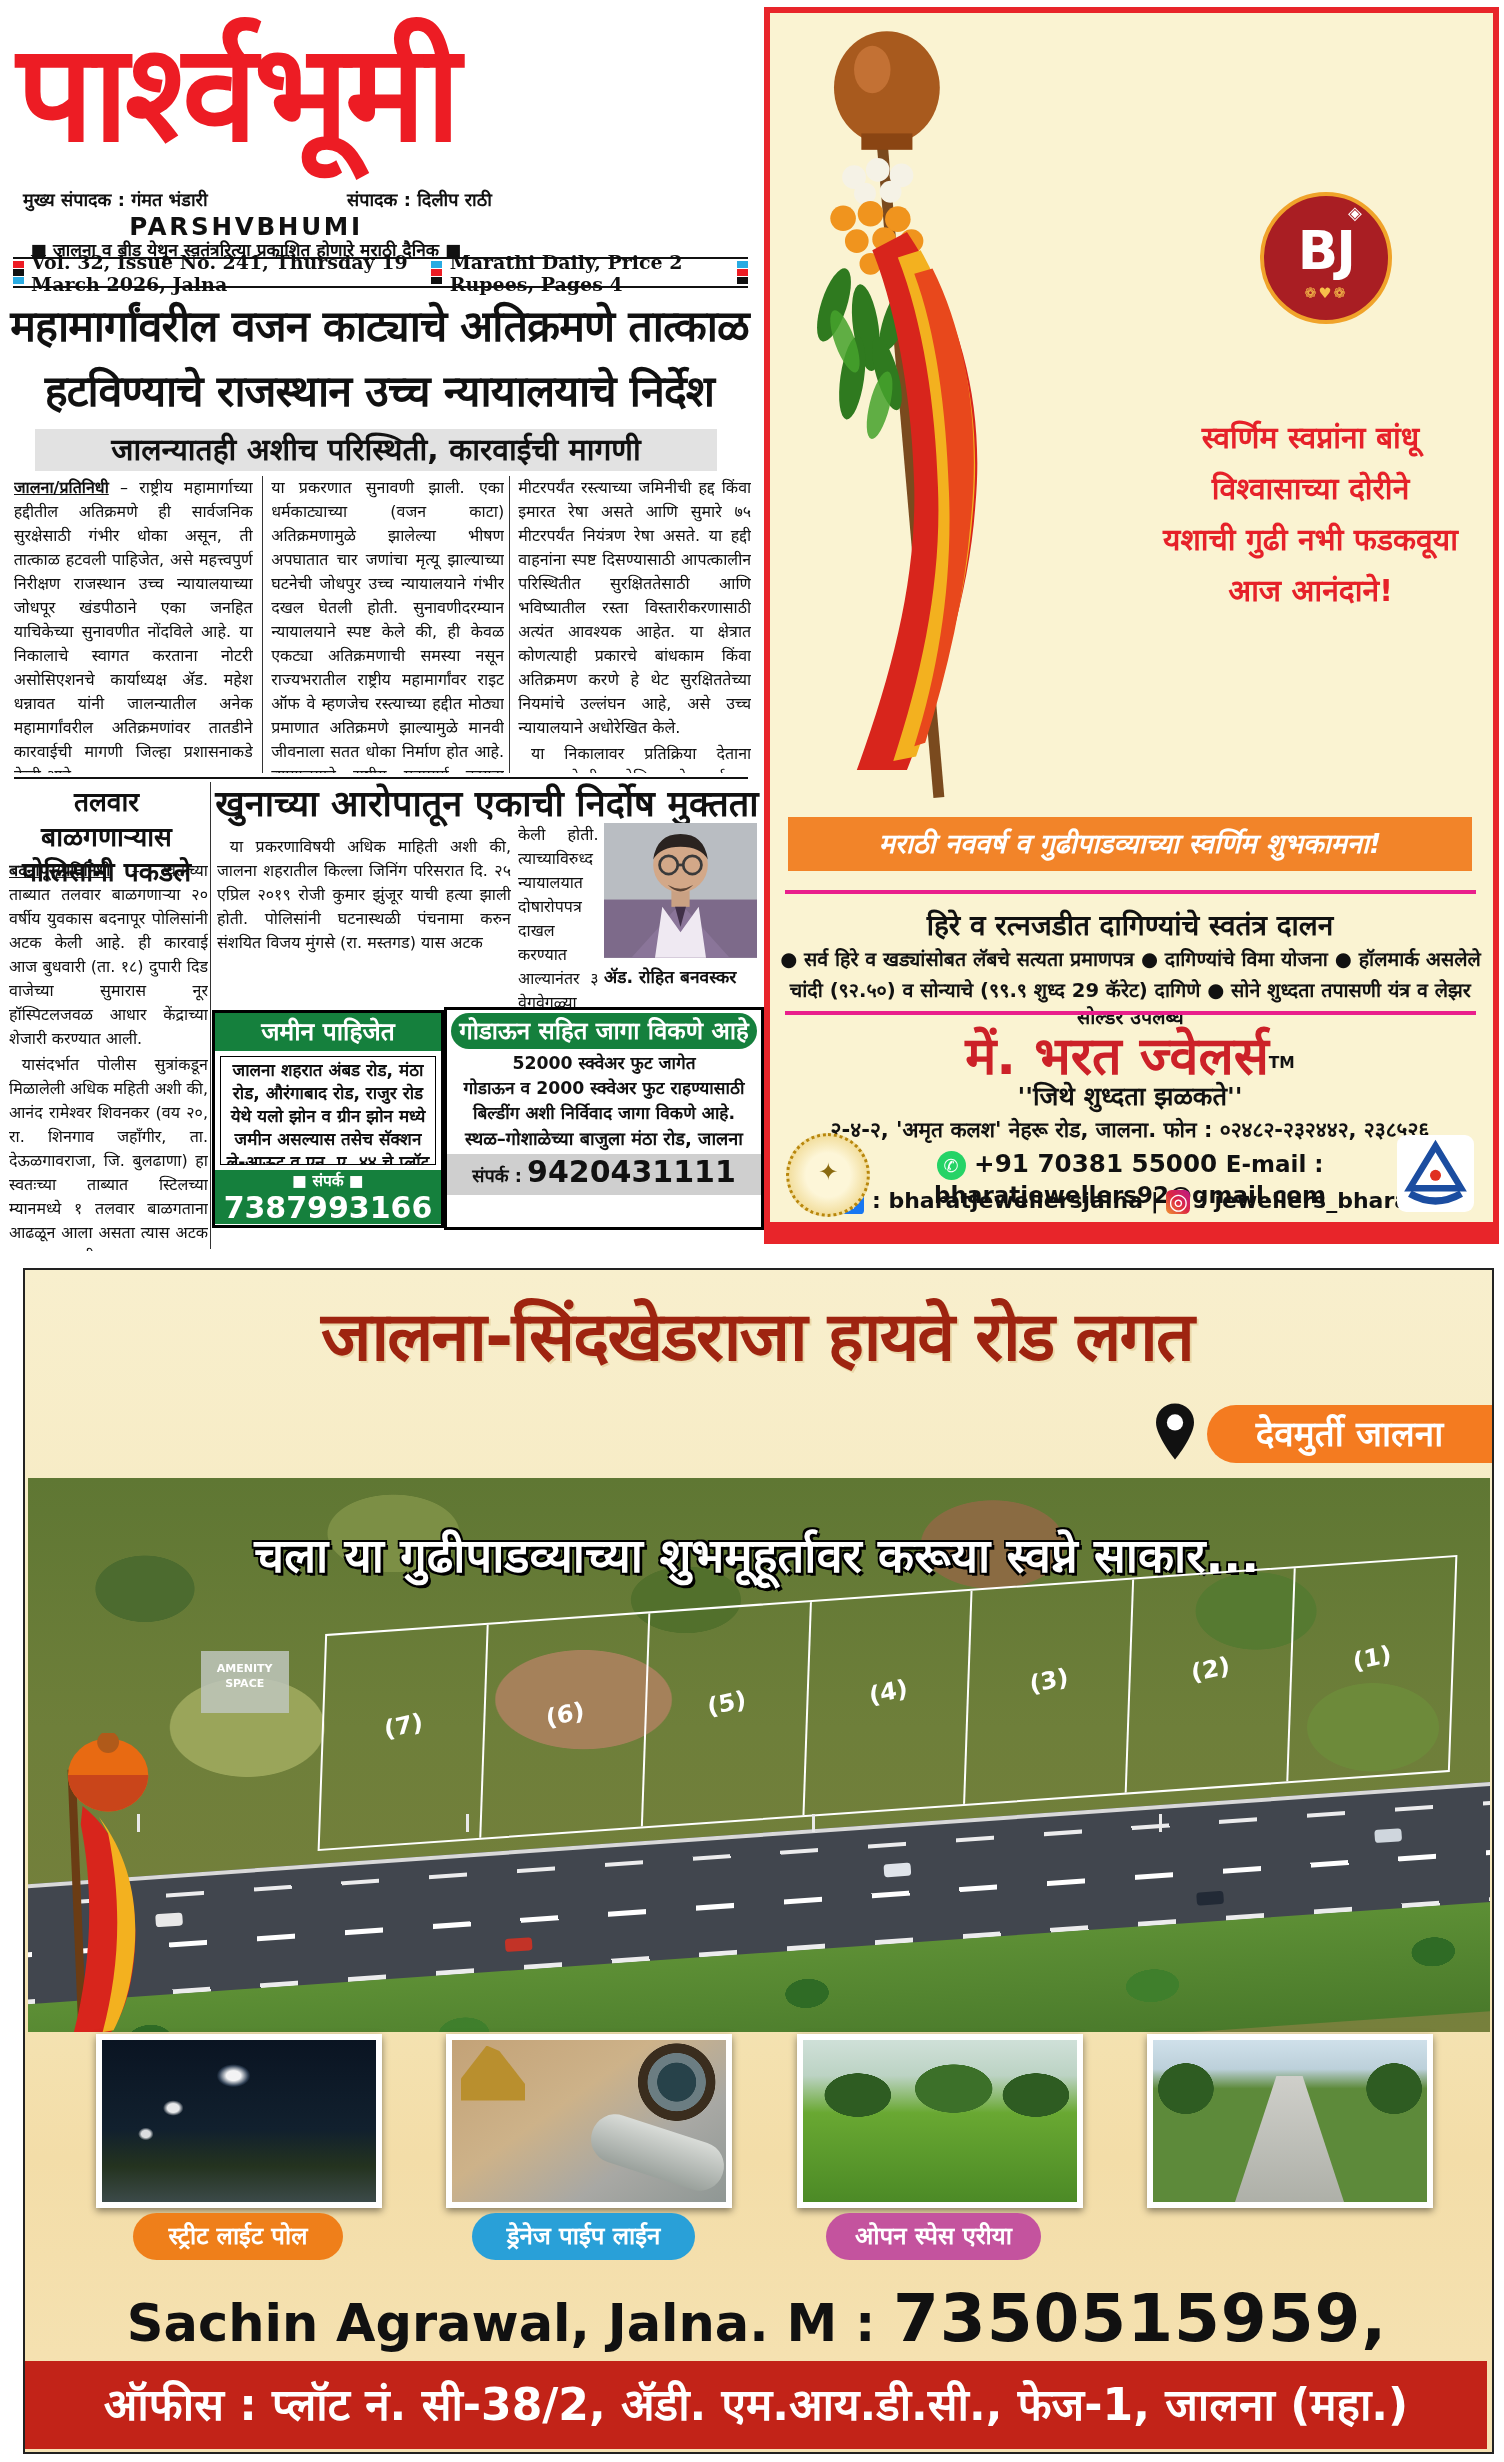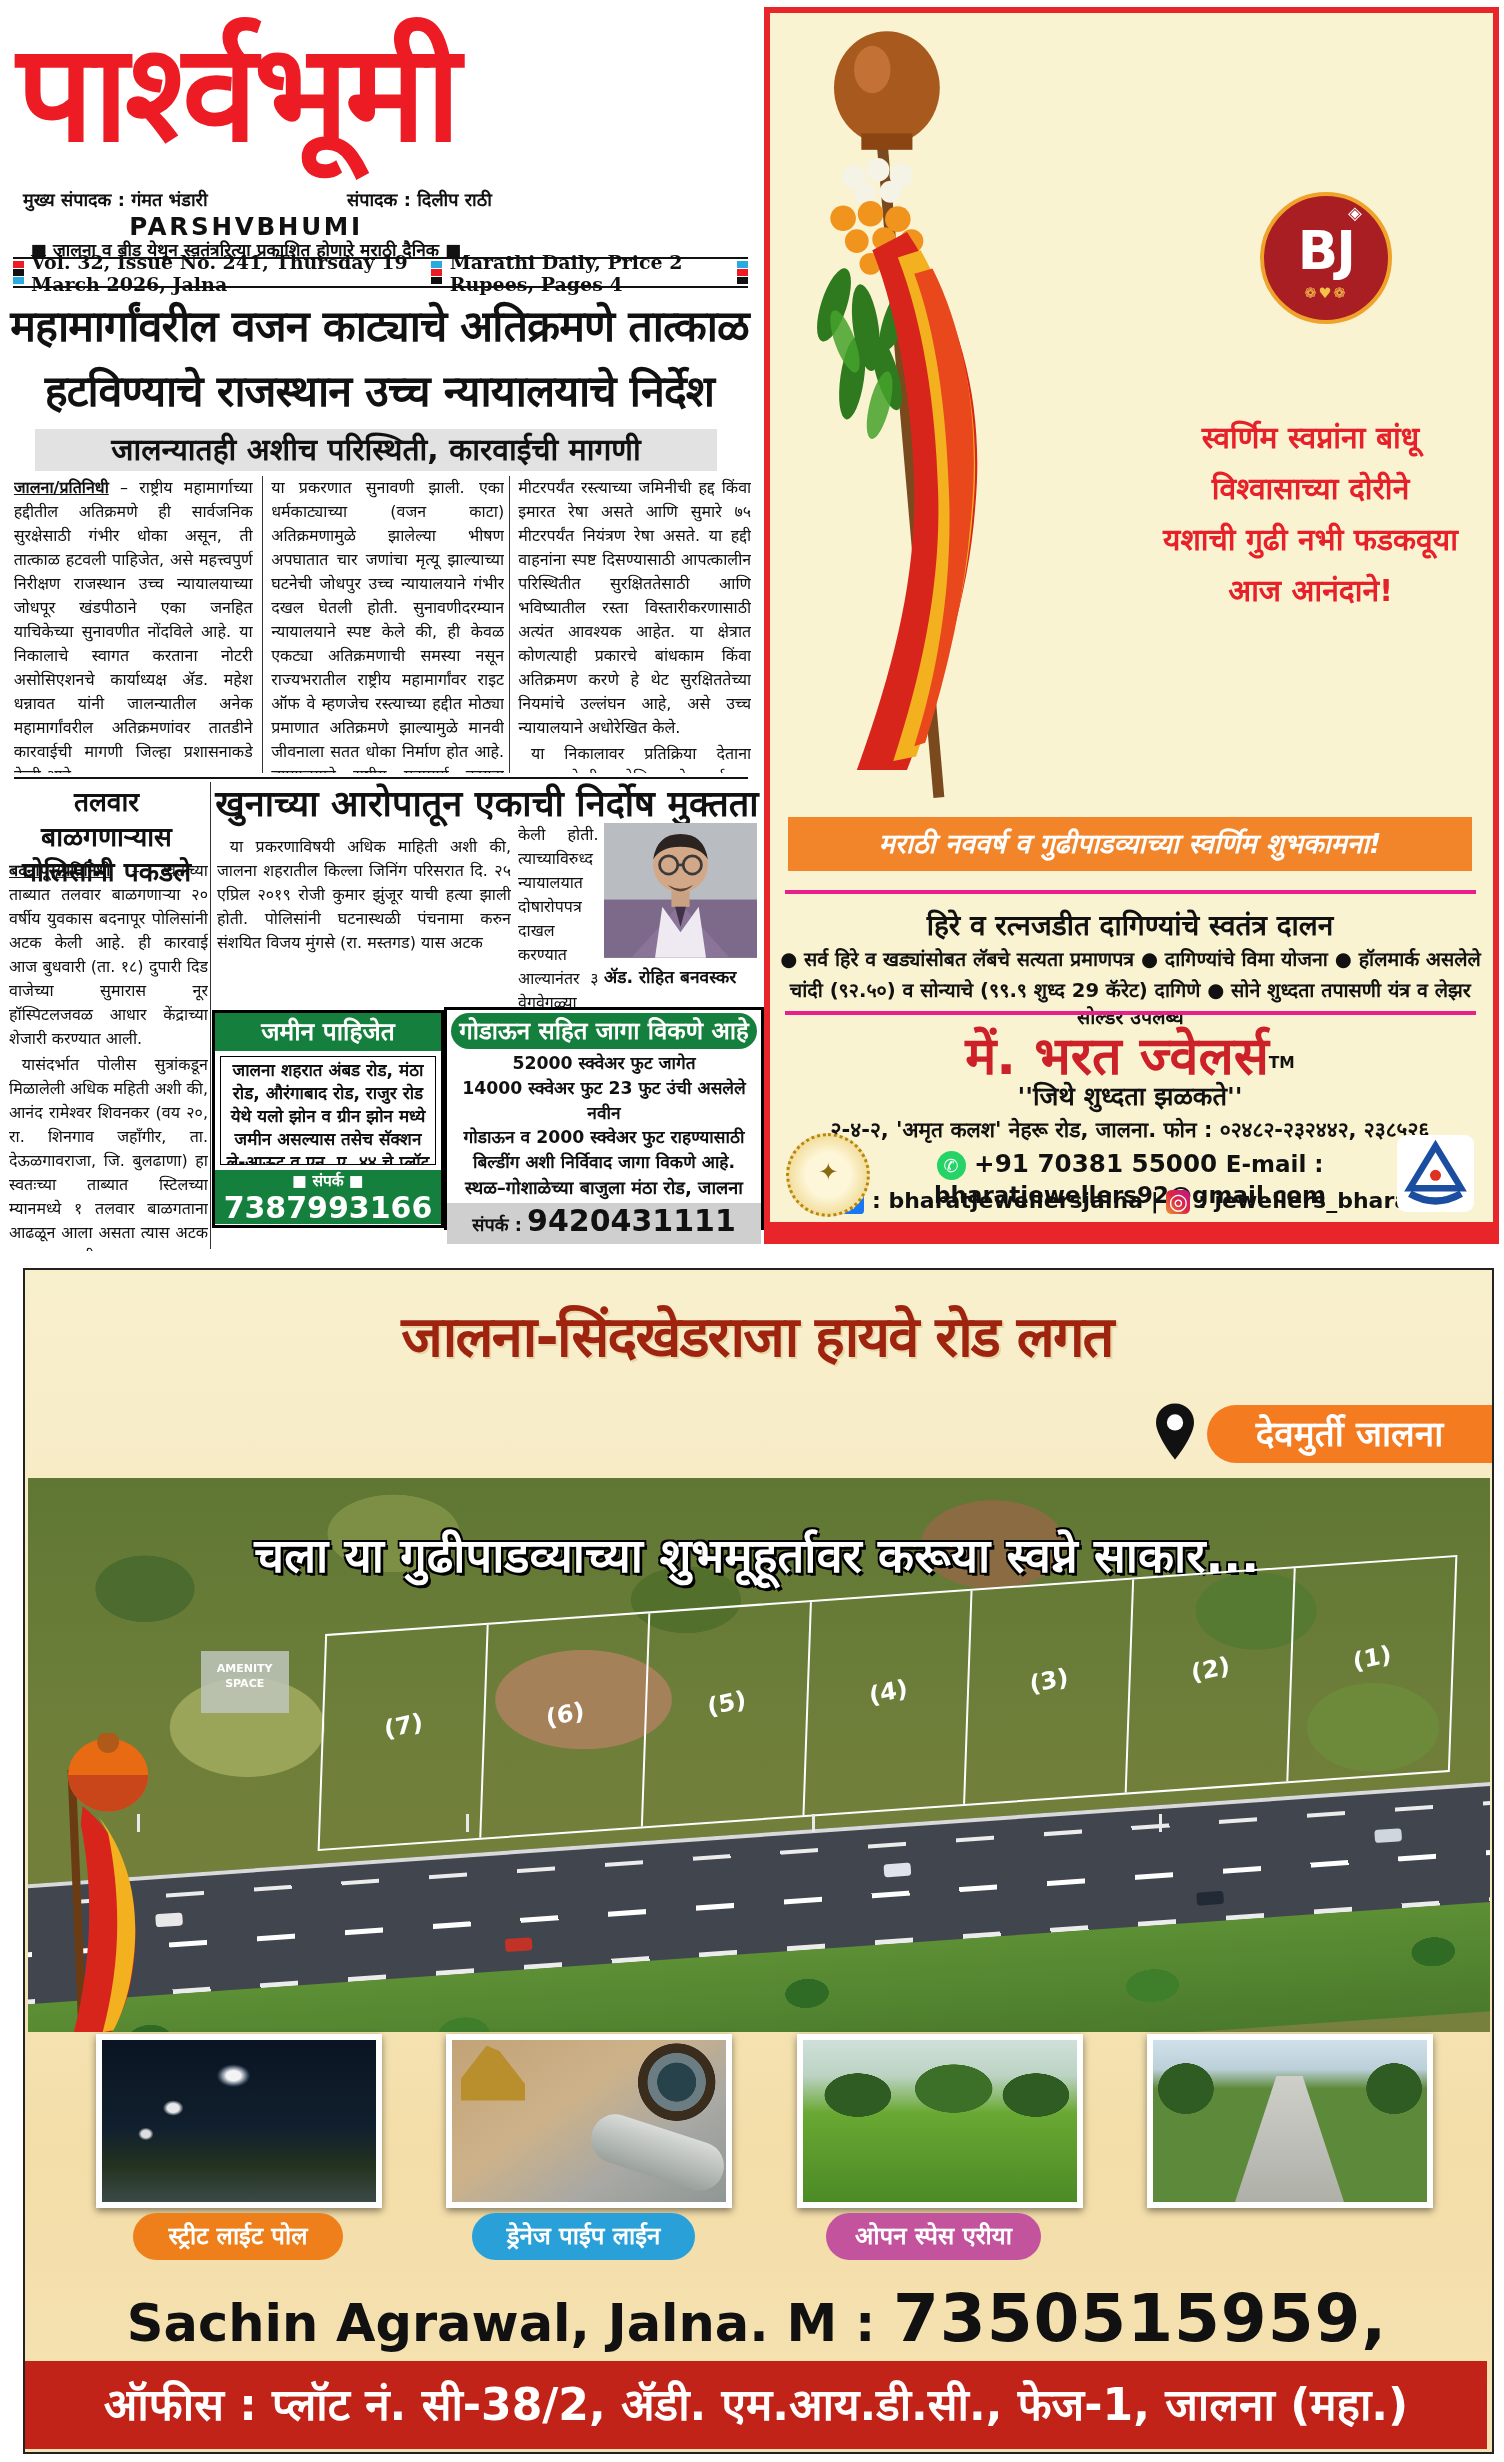--- a/index.html
+++ b/index.html
@@ -32,21 +32,21 @@
   .blackband{background:#15803d;color:#fff;font-weight:800;}
   .innerbox{border:1.8px solid #000;}
   
   .jw{border:6.4px solid #e8252a;border-bottom:22px solid #e8252a;background:#faf3d2;}
   .jw-tag{font-size:30px;line-height:51px;font-weight:800;color:#e62129;}
   .jw-orange{background:#f28429;color:#fff;font-style:italic;font-weight:800;font-size:27px;}
   .pinkline{background:#e91f8c;height:3.6px;}
   .jw-brand{color:#cc2128;font-weight:800;font-size:52px;}
   
   .prop{border:2.7px solid #222;background:linear-gradient(180deg,#f8efcd 0%,#f5e6b8 55%,#f3ddA8 75%,#f6e3b4 100%);}
-  .prop-head{color:#9e2410;font-weight:800;font-size:56px;line-height:102px;letter-spacing:-1.8px;
+  .prop-head{color:#9e2410;font-weight:800;font-size:68px;line-height:102px;letter-spacing:-1.8px;
              text-shadow:1.8px 1.8px 0 #e9d7a8;}
   .prop-sub{font-weight:800;font-size:41px;color:#111;}
   .badge{background:#f47b20;color:#fff;font-weight:800;font-size:35px;border-radius:33px 0 0 33px;}
   .aerial{overflow:hidden;background:
       radial-gradient(82px 55px at 8% 20%,#4c6b2f 0 60%,transparent 61%),
       radial-gradient(109px 64px at 25% 10%,#7c8f45 0 60%,transparent 61%),
       radial-gradient(91px 55px at 45% 22%,#52702c 0 60%,transparent 61%),
       radial-gradient(119px 73px at 66% 12%,#8a6b42 0 60%,transparent 61%),
       radial-gradient(100px 64px at 84% 24%,#567a31 0 60%,transparent 61%),
       radial-gradient(128px 82px at 15% 45%,#9aa55a 0 60%,transparent 61%),
@@ -160,21 +160,20 @@
     <div class="blackband ctr" style="font-size:24.6px;line-height:38px;">जमीन पाहिजेत</div>
     <div class="innerbox ctr" style="margin:4.6px;font-size:17px;line-height:23px;font-weight:700;padding:2.7px 3.6px;height:102px;overflow:hidden;">जालना शहरात अंबड रोड, मंठा रोड, औरंगाबाद रोड, राजुर रोड येथे यलो झोन व ग्रीन झोन मध्ये जमीन असल्यास तसेच सॅक्शन ले-आऊट व एन. ए. ४४ चे प्लॉट असल्यास त्वरीत संपर्क साधावा.</div>
     <div class="blackband ctr" style="font-size:15.5px;line-height:20px;padding-top:1.8px;">■ संपर्क ■</div>
     <div class="blackband ctr" style="font-size:30px;line-height:33px;">7387993166</div>
   </div>
 
   <div class="abs box-black" style="left:444px;top:1007px;width:314px;height:217px;">
     <div class="blackband ctr" style="font-size:24px;line-height:36px;border-radius:18px;margin:2.7px 3.6px;text-align:center;">गोडाऊन सहित जागा विकणे आहे</div>
     <div class="ctr" style="font-size:17.3px;line-height:24.6px;font-weight:700;">
       <div>52000 स्क्वेअर फुट जागेत</div>
-      <div>14000 स्क्वेअर फुट 23 फुट उंची असलेले नवीन</div>
       <div>गोडाऊन व 2000 स्क्वेअर फुट राहण्यासाठी</div>
       <div>बिल्डींग अशी निर्विवाद जागा विकणे आहे.</div>
       <div style="font-size:18px;margin-top:1.8px;">स्थळ–गोशाळेच्या बाजुला मंठा रोड, जालना</div>
     </div>
     <div class="ctr" style="background:#cfcfcf;margin-top:2.7px;font-weight:800;line-height:36px;">
       <span style="font-size:18px;">संपर्क :</span>
       <span style="font-size:30px;">9420431111</span>
     </div>
   </div>
 

